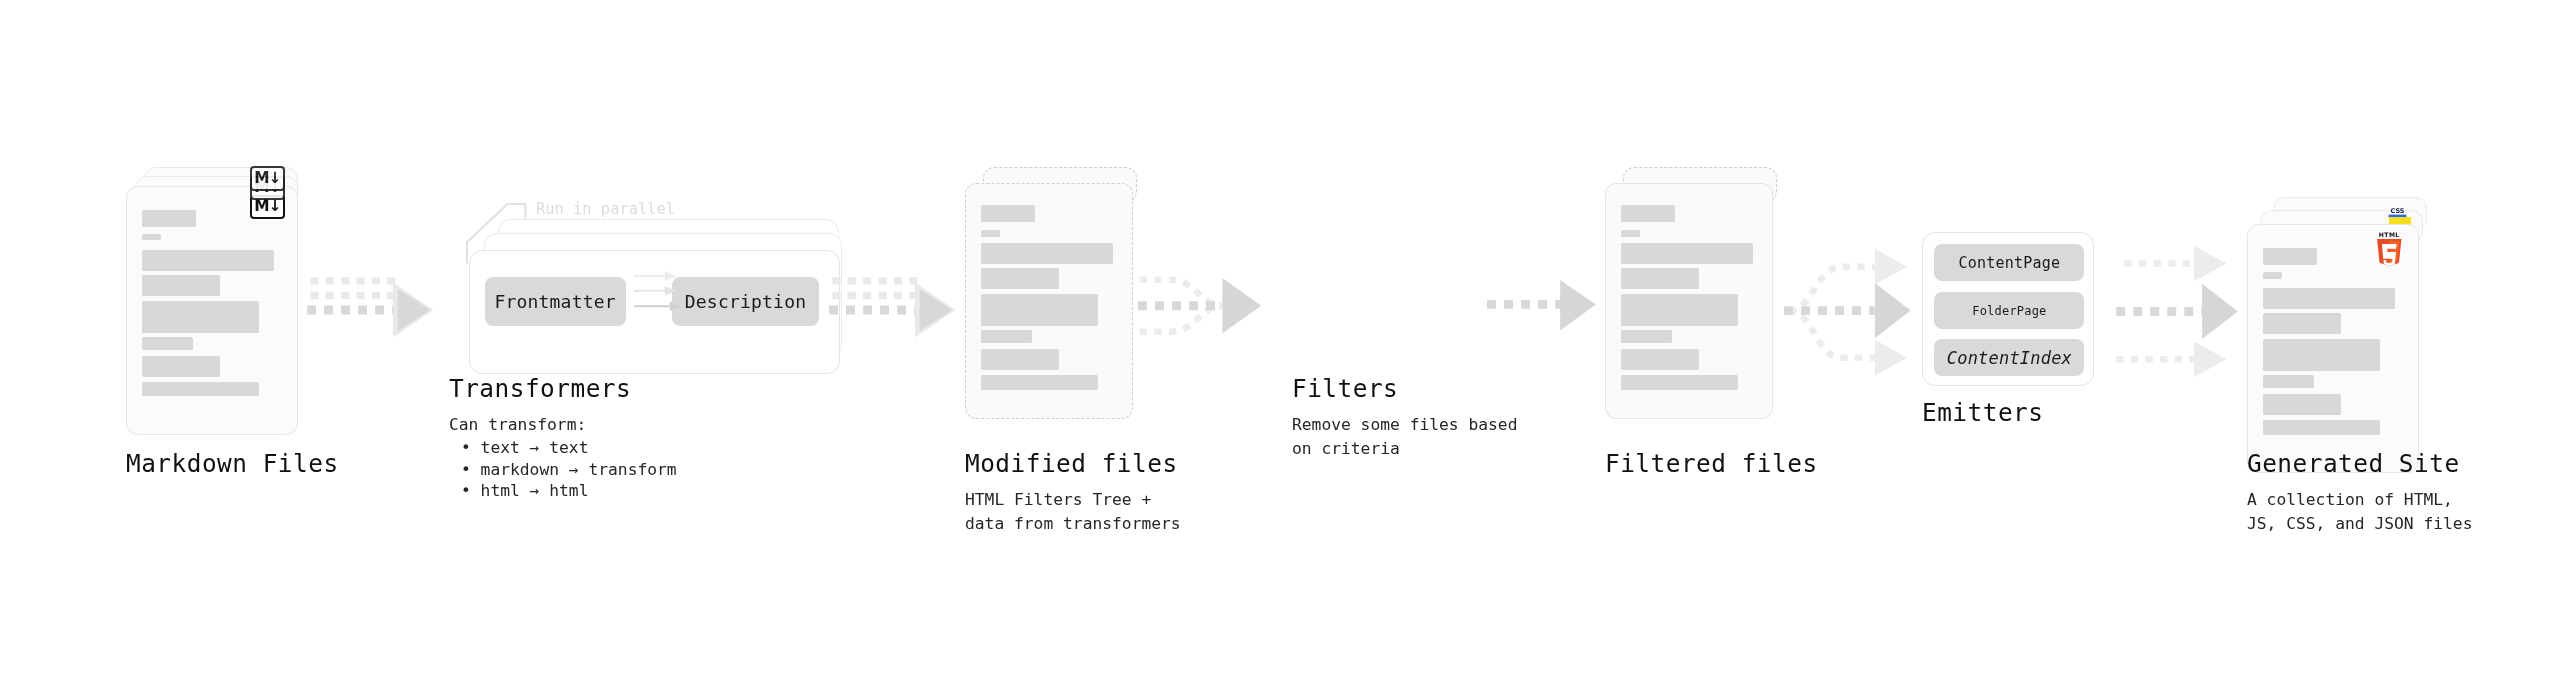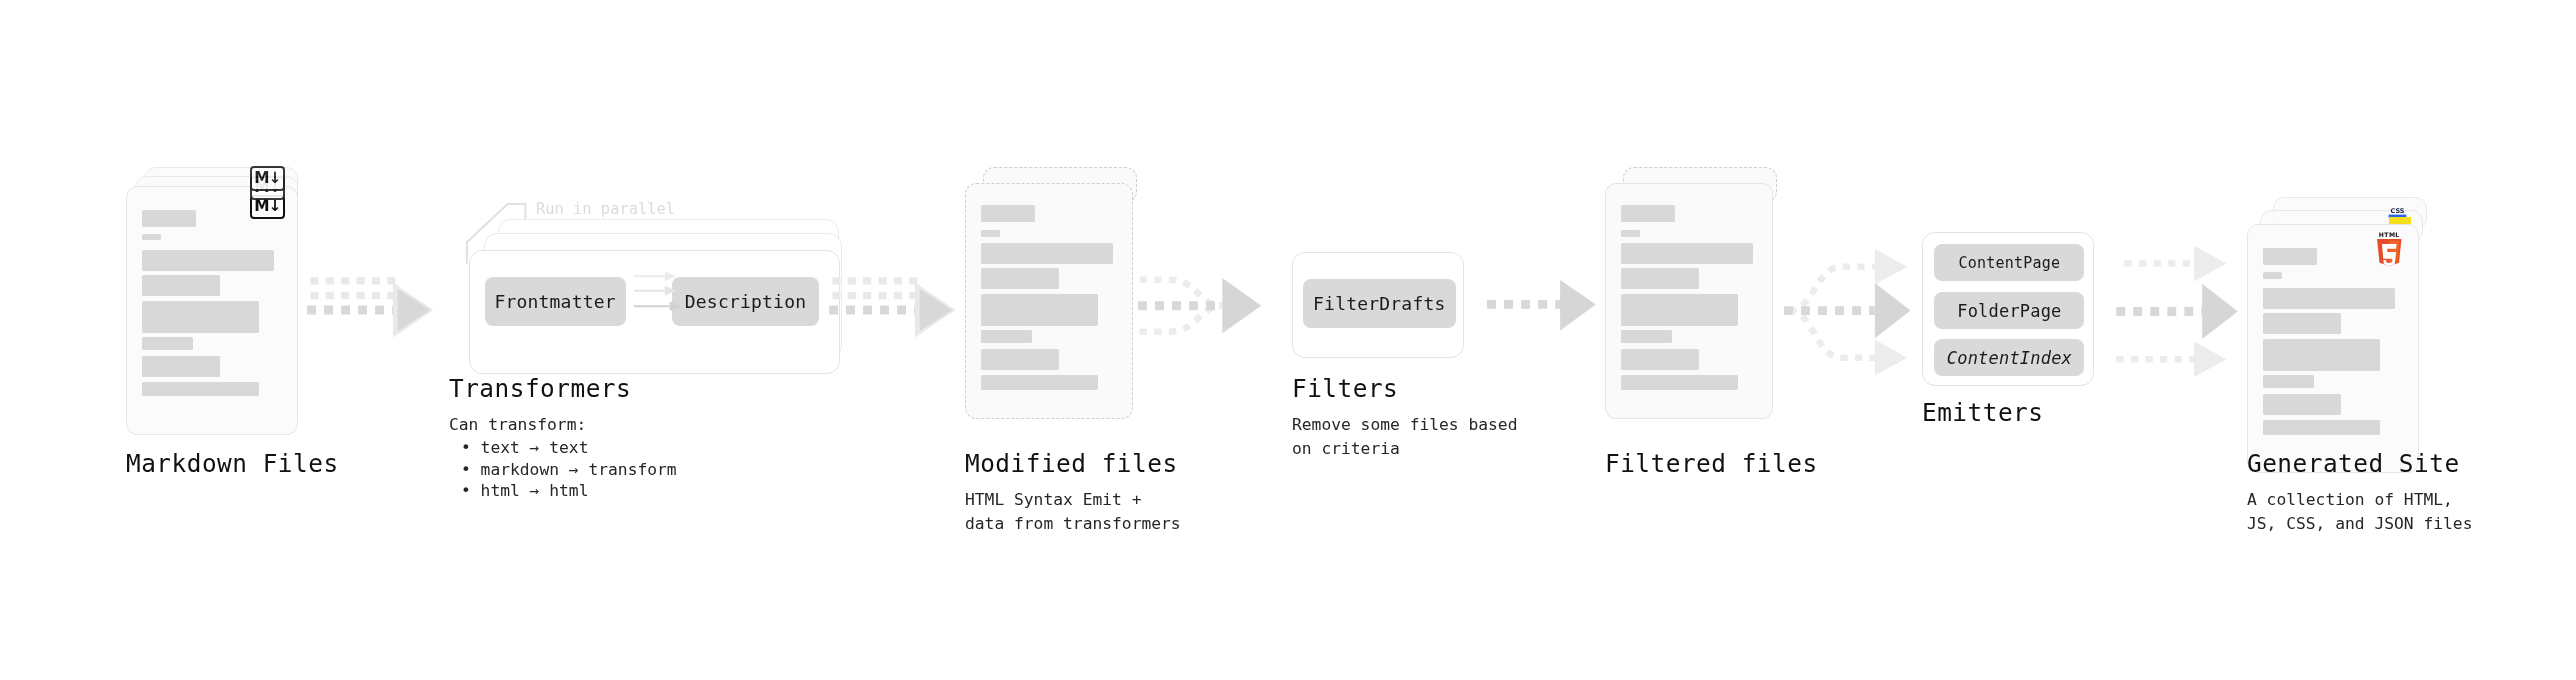--- a/index.html
+++ b/index.html
@@ -168,37 +168,34 @@
       <div class="skel" style="left:15.4px;top:59px;width:132px;height:21px;"></div>
       <div class="skel" style="left:15.4px;top:84px;width:78px;height:21px;"></div>
       <div class="skel" style="left:15.4px;top:110px;width:117px;height:32px;"></div>
       <div class="skel" style="left:15.4px;top:146px;width:51px;height:13px;"></div>
       <div class="skel" style="left:15.4px;top:165px;width:78px;height:21px;"></div>
       <div class="skel" style="left:15.4px;top:191px;width:117px;height:14.6px;"></div>
     </div>
   </div>
 
   <div class="title" style="left:965px;top:449px;">Modified files</div>
-  <div class="caption" style="left:965px;top:488px;">HTML Syntax Emit +
+  <div class="caption" style="left:965px;top:488px;">HTML Filters Tree +
 data from transformers</div>
 
   <svg style="left:1138px;top:260px;" width="146" height="106" viewBox="0 0 180 130">
     <g fill="none" stroke="#ececec" stroke-width="8" stroke-dasharray="9 9" stroke-linecap="butt">
       <path d="M2,24 H40 C72,24 76,56 104,56"></path>
       <path d="M2,88 H40 C72,88 76,56 104,56"></path>
     </g>
     <g fill="none" stroke="#d8d8d8" stroke-width="11" stroke-dasharray="11 10" stroke-linecap="butt">
       <path d="M0,56 H110"></path>
     </g>
     <polygon points="104,22 104,90 152,56" fill="#d6d6d6"></polygon>
   </svg>
 
-  <div class="group" style="left:1292px;top:252px;width:172px;height:106px;">
-    <div class="pill" style="left:20.3px;top:26px;width:153px;height:49px;font-size:18px;left:9.8px;">FilterDrafts</div>
-  </div>
 
   <div class="title" style="left:1292px;top:374px;">Filters</div>
   <div class="caption" style="left:1292px;top:413px;">Remove some files based
 on criteria</div>
 
   <svg style="left:1487px;top:280px;" width="130" height="65" viewBox="0 0 160 80">
     <g stroke="#d8d8d8" stroke-width="11" stroke-dasharray="11 10" stroke-linecap="butt" fill="none">
       <path d="M0,30 H95"></path>
     </g>
     <polygon points="90,0 90,62 134,30" fill="#d6d6d6"></polygon>
@@ -228,21 +225,21 @@
     <g fill="none" stroke="#d8d8d8" stroke-width="11" stroke-dasharray="11 10" stroke-linecap="butt">
       <path d="M0,92 H112"></path>
     </g>
     <polygon points="112,16 112,60 152,38" fill="#ececec"></polygon>
     <polygon points="112,58 112,126 156,92" fill="#d6d6d6"></polygon>
     <polygon points="112,128 112,172 152,150" fill="#ececec"></polygon>
   </svg>
 
   <div class="group" style="left:1922px;top:232px;width:172px;height:154px;">
     <div class="pill" style="left:11.4px;top:11.4px;width:150px;height:37px;font-size:15px;">ContentPage</div>
-    <div class="pill" style="left:11.4px;top:59px;width:150px;height:37px;font-size:17px;">FolderPage</div>
+    <div class="pill" style="left:11.4px;top:59px;width:150px;height:37px;font-size:12px;">FolderPage</div>
     <div class="pill" style="left:11.4px;top:106px;width:150px;height:37px;font-size:17px;font-style:italic;">ContentIndex</div>
   </div>
 
   <div class="title" style="left:1922px;top:398px;">Emitters</div>
 
   <svg style="left:2113px;top:236px;" width="154" height="146" viewBox="0 0 190 180">
     <g fill="none" stroke="#ececec" stroke-width="8" stroke-dasharray="9 9" stroke-linecap="butt">
       <path d="M14,34 H104"></path>
       <path d="M4,152 H104"></path>
     </g>

